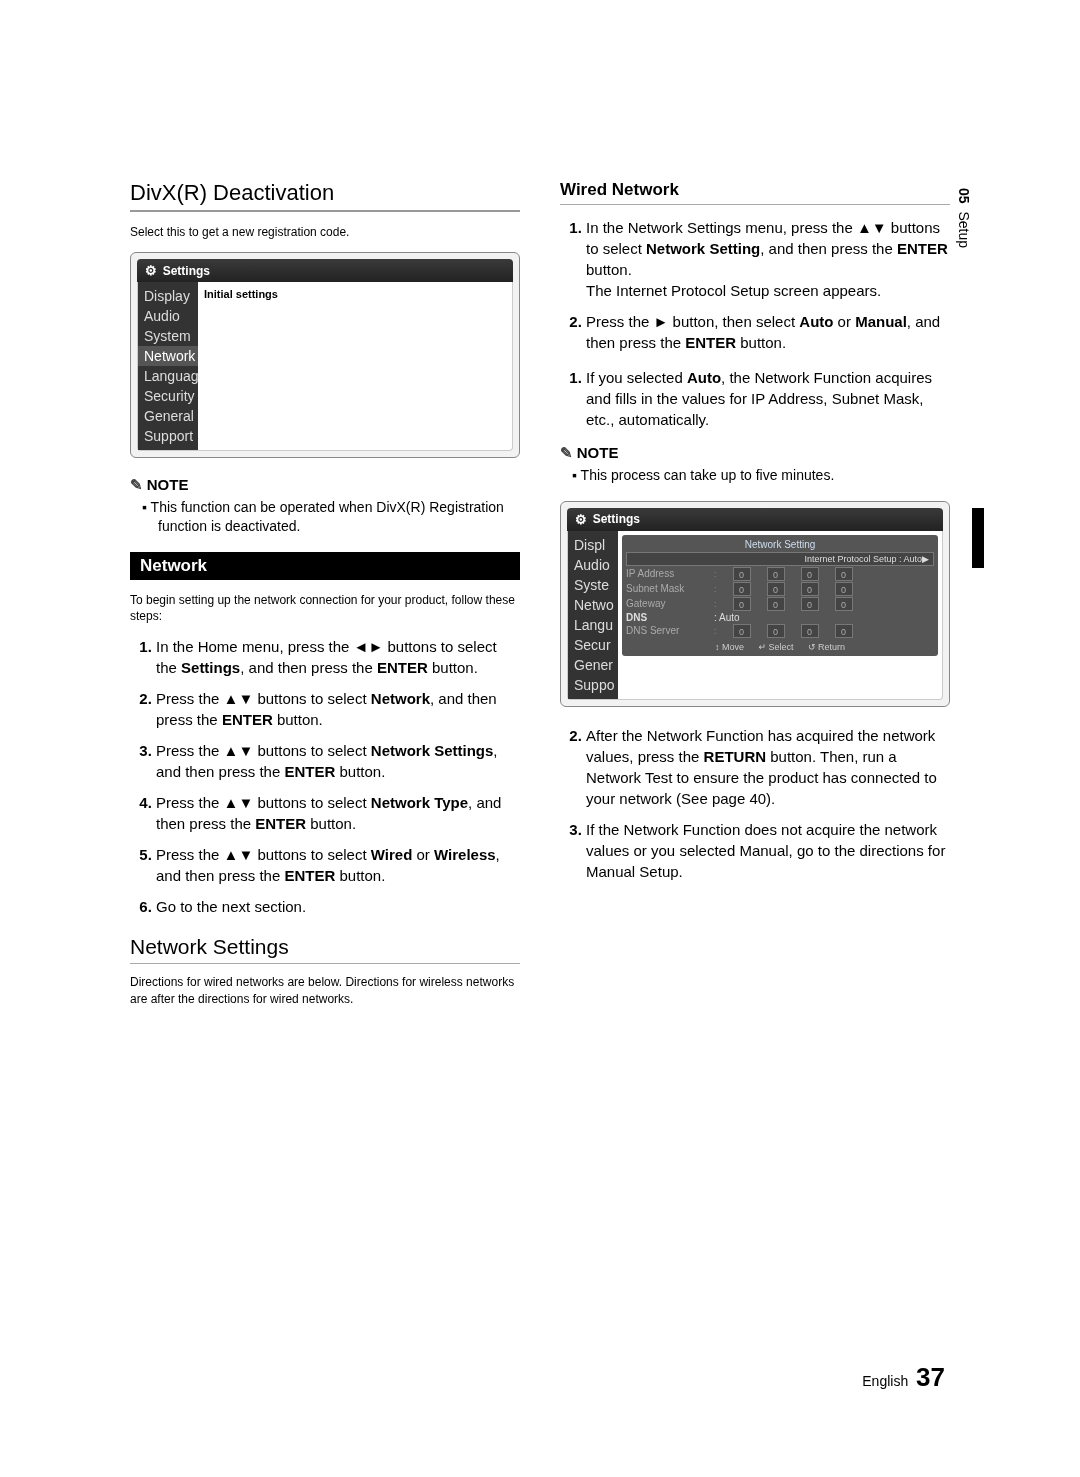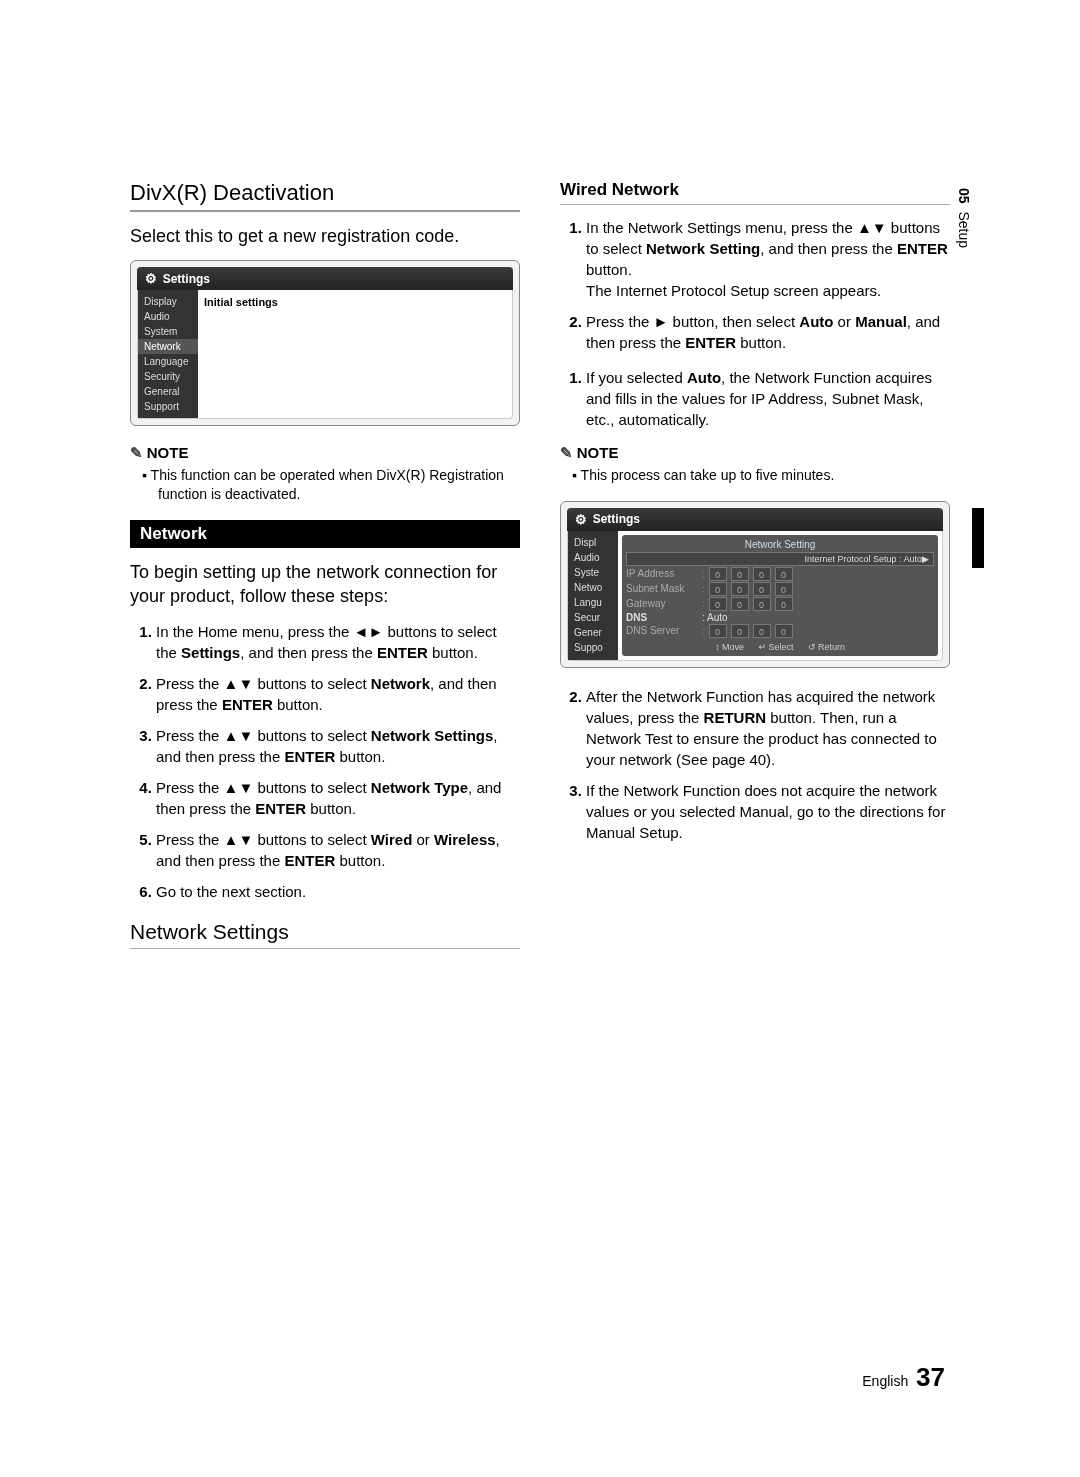--- a/index.html
+++ b/index.html
@@ -17,21 +17,21 @@
     gap: 40px;
   }
   .col { flex: 1; }
   h2.section-title {
     font-size: 22px;
     font-weight: normal;
     border-bottom: 2px solid #999;
     padding-bottom: 4px;
     margin-bottom: 12px;
   }
-  p.body { font-size: 18px; line-height: 1.35; margin-bottom: 12px; }
+  p.body { font-size: 12px; line-height: 1.35; margin-bottom: 12px; }
   .ui-shot {
     border: 1px solid #888;
     border-radius: 6px;
     background: #f2f2f2;
     margin: 10px 0 18px 0;
     padding: 6px;
     font-size: 12px;
   }
   .ui-titlebar {
     background: linear-gradient(#3a3a3a,#222);
@@ -46,21 +46,21 @@
   .gear-icon::before { content: "⚙"; color:#fff; font-size:13px; }
   .ui-body { display: flex; background:#fff; border:1px solid #ccc; border-top:none; border-radius:0 0 4px 4px; }
   .ui-sidebar {
     width: 60px;
     background: #333;
     color: #ddd;
     padding: 4px 0;
   }
   .ui-sidebar div {
     padding: 2px 6px;
-    font-size: 10px;
+    font-size: 14px;
     white-space: nowrap;
     overflow: hidden;
   }
   .ui-sidebar .sel { background:#555; color:#fff; }
   .ui-main { flex:1; padding:6px; position:relative; }
   .ui-main-title { font-weight:bold; font-size:11px; margin-bottom:4px; }
   .ui-dialog {
     background:#fafafa;
     border:1px solid #aaa;
     padding:10px 8px;
@@ -106,21 +106,21 @@
     position:absolute; bottom:84px; right:135px;
     font-size:14px;
   }
   .footer .pg { font-size:26px; font-weight:bold; margin-left:4px;text-align:center; }
   
   .ui-panel {
     background:#555; color:#ddd; font-size:10px;
     padding:4px; border-radius:3px; position:relative;
   }
   .ui-panel-title { text-align:center; color:#cde; font-size:10px; margin-bottom:2px; }
-  .ui-row { display:flex; align-items:center; margin:1px 0; gap:4px; }
+  .ui-row { display:flex; align-items:center; margin:1px 0; gap:16px; }
   .ui-label { width:72px; color:#aaa; }
   .ui-ip { width:18px; height:14px; border:1px solid #777; background:#444; color:#aaa; text-align:center; font-size:9px; line-height:14px; }
   .ui-sep { color:#888; font-size:9px; }
   .ui-dropdown { flex:1; border:1px solid #777; background:#444; padding:1px 4px; font-size:9px; color:#ddd; display:flex; justify-content:flex-end; }
   .ui-footer-btns { text-align:center; color:#ccc; font-size:9px; margin-top:4px; }
   .ui-footer-btns span { margin:0 6px; }
 </style>
 </head>
 <body>
 
@@ -168,20 +168,21 @@
     <ol class="steps" id="leftsteps">
         <li>In the Home menu, press the ◄► buttons to select the <strong>Settings</strong>, and then press the <strong>ENTER</strong> button.</li>
         <li>Press the ▲▼ buttons to select <strong>Network</strong>, and then press the <strong>ENTER</strong> button.</li>
         <li>Press the ▲▼ buttons to select <strong>Network Settings</strong>, and then press the <strong>ENTER</strong> button.</li>
         <li>Press the ▲▼ buttons to select <strong>Network Type</strong>, and then press the <strong>ENTER</strong> button.</li>
         <li>Press the ▲▼ buttons to select <strong>Wired</strong> or <strong>Wireless</strong>, and then press the <strong>ENTER</strong> button.</li>
         <li>Go to the next section.</li>
       </ol>
 
     <h2 class="sub-title">Network Settings</h2>
+    <p class="body">Directions for wired networks are below. Directions for wireless networks are after the directions for wired networks.</p>
   </div>
 
   <div class="col">
     <h3 class="wired">Wired Network</h3>
     <ol class="steps" id="rsteps1">
         <li>In the Network Settings menu, press the ▲▼ buttons to select <strong>Network Setting</strong>, and then press the <strong>ENTER</strong> button.<br>The Internet Protocol Setup screen appears.</li>
         <li>Press the ► button, then select <strong>Auto</strong> or <strong>Manual</strong>, and then press the <strong>ENTER</strong> button.</li>
       </ol>
 
     <ol class="steps">

